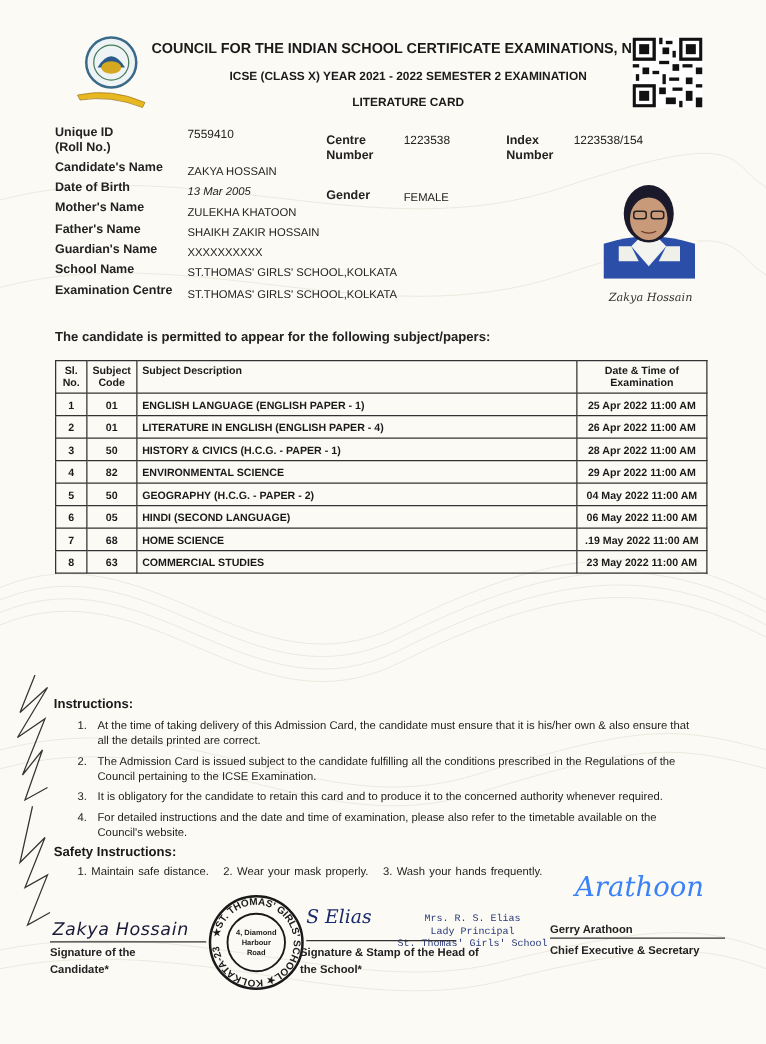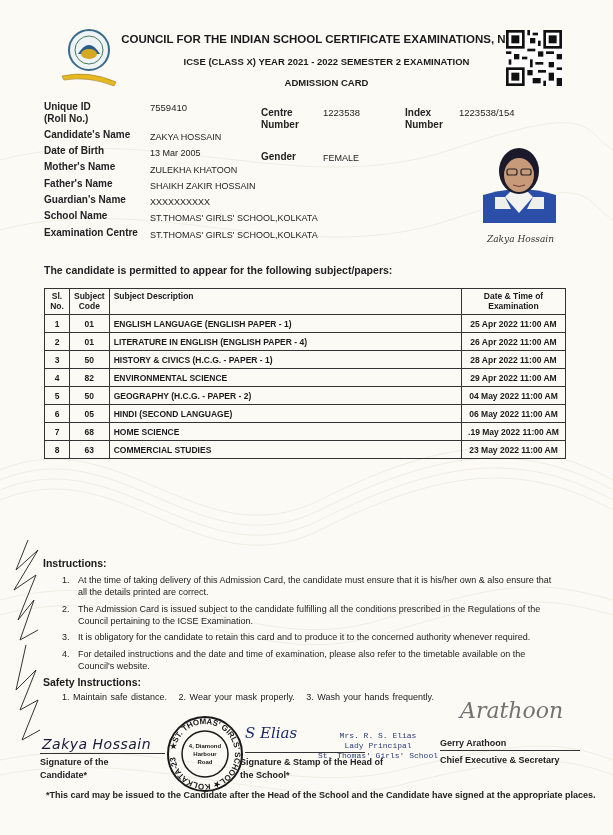--- a/index.html
+++ b/index.html
@@ -58,21 +58,21 @@
   .safety { position: absolute; left: 62px; top: 692px; font-size: 9px; color:#222; word-spacing: 1px; }
   .safety span { margin-right: 8px; }
 
   
   .sig-cand { position: absolute; left: 42px; top: 736px; font-family: "DejaVu Sans", sans-serif; font-size: 14px; color:#1a1a3a; letter-spacing: 0.5px; font-style: italic; }
   .sig-line { position: absolute; height: 1px; background: #333; }
   .sig-caption { position: absolute; font-size: 9px; font-weight: bold; text-align: left; line-height: 13px; color:#222; }
   .stamp { position: absolute; left: 165px; top: 714px; width: 80px; height: 80px; }
   .head-sig { position: absolute; left: 245px; top: 724px; font-family: "DejaVu Serif", serif; font-style: italic; font-size: 15px; color:#1a2a6a; }
   .principal { position: absolute; left: 318px; top: 731px; font-family: "Liberation Mono", monospace; font-size: 8px; color: #2a3a7a; line-height: 10px; text-align: center; }
-  .ceo-sig { position: absolute; left: 460px; top: 698px; font-family: "DejaVu Serif", serif; font-style: italic; font-size: 22px; color:#737373; }
+  .ceo-sig { position: absolute; left: 460px; top: 698px; font-family: "DejaVu Serif", serif; font-style: italic; font-size: 22px; color:#3b82f6; }
   .footnote { position: absolute; left: 46px; top: 790px; font-size: 9px; font-weight: bold; color:#222; }
   .scribble { position: absolute; left: 8px; top: 540px; width: 40px; height: 210px; }
 </style>
 </head>
 <body>
 
 <svg class="guilloche" viewBox="0 0 613 835">
   <g fill="none" stroke="#d9d6c4" stroke-width="0.5" opacity="0.7">
     <path d="M0,470 C120,420 200,560 320,500 S520,430 613,480"></path>
     <path d="M0,480 C120,430 200,570 320,510 S520,440 613,490"></path>
@@ -91,21 +91,21 @@
 
   <svg class="logo" viewBox="0 0 58 62">
     <circle cx="29" cy="24" r="20" fill="#eef3f6" stroke="#3a6a8a" stroke-width="2"></circle>
     <circle cx="29" cy="24" r="14" fill="none" stroke="#4a7a5a" stroke-width="1"></circle>
     <path d="M18,28 Q29,10 40,28 Z" fill="#2a5a8a"></path>
     <ellipse cx="29" cy="28" rx="8" ry="5" fill="#d4a820"></ellipse>
     <path d="M2,50 Q29,44 56,56 L54,60 Q29,50 4,54 Z" fill="#e8b820" stroke="#8a6a10" stroke-width="0.5"></path>
   </svg>
   <div class="hdr-title t1">COUNCIL FOR THE INDIAN SCHOOL CERTIFICATE EXAMINATIONS, NEW DELHI</div>
   <div class="hdr-title t2">ICSE (CLASS X) YEAR  2021 - 2022 SEMESTER 2 EXAMINATION</div>
-  <div class="hdr-title t3">ADMISSION CARD</div>
+  <div class="hdr-title t3">LITERATURE CARD</div>
   <svg class="qr" viewBox="0 0 21 21">
     <rect x="0" y="0" width="7" height="7" fill="#111"></rect>
       <rect x="1" y="1" width="5" height="5" fill="#fff"></rect>
       <rect x="2" y="2" width="3" height="3" fill="#111"></rect>
     <rect x="14" y="0" width="7" height="7" fill="#111"></rect>
       <rect x="15" y="1" width="5" height="5" fill="#fff"></rect>
       <rect x="16" y="2" width="3" height="3" fill="#111"></rect>
     <rect x="0" y="14" width="7" height="7" fill="#111"></rect>
       <rect x="1" y="15" width="5" height="5" fill="#fff"></rect>
       <rect x="2" y="16" width="3" height="3" fill="#111"></rect>
@@ -144,21 +144,21 @@
   <div class="val" style="left:323px;top:107px;font-size:9.5px;">1223538</div>
 
   <div class="lbl" style="left:405px;top:107px;">Index</div>
   <div class="lbl" style="left:405px;top:119px;">Number</div>
   <div class="val" style="left:459px;top:107px;font-size:9.5px;">1223538/154</div>
 
   <div class="lbl" style="left:44px;top:129px;">Candidate's Name</div>
   <div class="val" style="left:150px;top:131px;">ZAKYA HOSSAIN</div>
 
   <div class="lbl" style="left:44px;top:145px;">Date of Birth</div>
-  <div class="val" style="left:150px;top:147px;">13 Mar 2005</div>
+  <div class="val" style="left:150px;top:147px;font-style:italic;">13 Mar 2005</div>
 
   <div class="lbl" style="left:261px;top:151px;">Gender</div>
   <div class="val" style="left:323px;top:152px;">FEMALE</div>
 
   <div class="lbl" style="left:44px;top:161px;">Mother's Name</div>
   <div class="val" style="left:150px;top:164px;">ZULEKHA KHATOON</div>
 
   <div class="lbl" style="left:44px;top:178px;">Father's Name</div>
   <div class="val" style="left:150px;top:180px;">SHAIKH ZAKIR HOSSAIN</div>
 
@@ -319,14 +319,13 @@
   <div class="sig-caption" style="left:240px;top:756px;width:150px;">
     <div>Signature &amp; Stamp of the Head of</div>
     <div>the School*</div>
   </div>
 
   <div class="ceo-sig">Arathoon</div>
   <div class="sig-caption" style="left:440px;top:737px;width:140px;">Gerry Arathoon</div>
   <div class="sig-line" style="left:440px;top:750px;width:140px;"></div>
   <div class="sig-caption" style="left:440px;top:754px;width:140px;">Chief Executive &amp; Secretary</div>
 
-  <div class="footnote">*This card may be issued to the Candidate after the Head of the School and the Candidate have signed at the appropriate places.</div>
 </div>
 
 </body></html>

